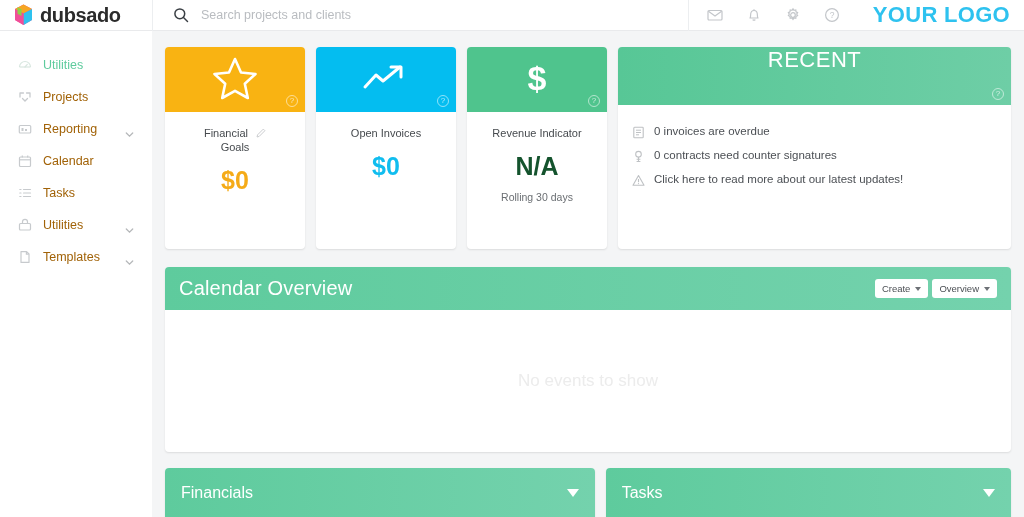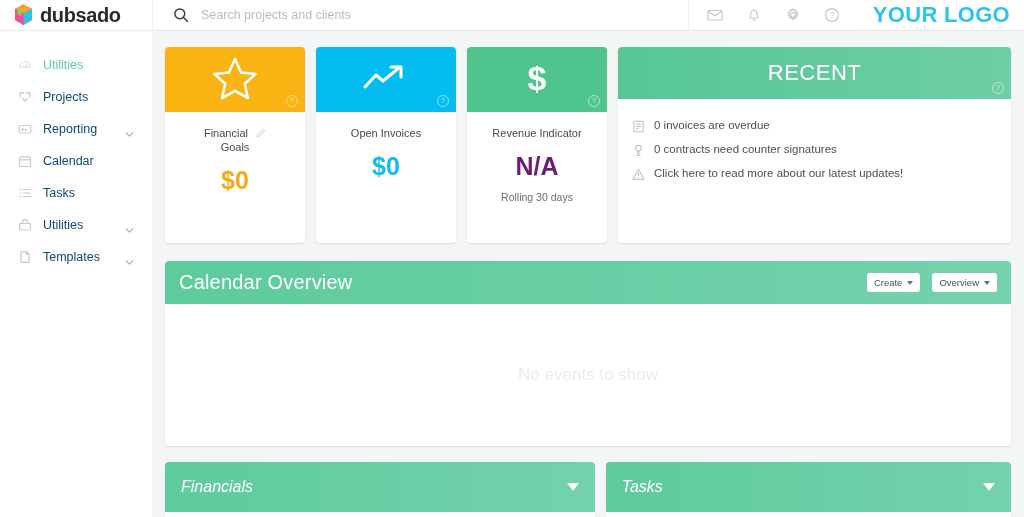--- a/index.html
+++ b/index.html
@@ -51,21 +51,21 @@
     position: absolute; top: 31px; left: 0;
     width: 152px; height: 486px;
     background: #ffffff;
     padding-top: 18px;
   }
   .nav-item {
     display: flex; align-items: center;
     height: 32px; padding-left: 18px; cursor: pointer; position: relative;
   }
   .nav-ico { width: 14px; height: 14px; margin-right: 11px; flex: none; opacity: .55; }
-  .nav-label { font-size: 12.5px; color: #0c4a6e; }
+  .nav-label { font-size: 12.5px; color: #a16207; }
   .nav-item.active .nav-label { color: #5ecb9d; }
   .nav-item.active .nav-ico { opacity: .45; }
   .nav-caret { position: absolute; right: 18px; width: 9px; height: 9px; opacity: .5; }
 
   
   .main { position: absolute; top: 31px; left: 152px; width: 872px; height: 486px; }
 
   
   .metric-row { display: flex; gap: 11px; padding: 16px 13px 0 13px; }
   .card {
@@ -93,49 +93,49 @@
   .card-value { font-size: 25px; font-weight: 700; margin-top: 12px; }
   .card-sub { font-size: 10.5px; color: #6a6e72; margin-top: 10px; }
   .pencil { display: inline-block; width: 10px; height: 10px; margin-left: 5px;
             vertical-align: -1px; opacity: .45; cursor: pointer; }
 
   .bg-gold { background: #f9b312; }
   .bg-cyan { background: #04bdf0; }
   .bg-green { background: #4fc48d; }
   .t-gold { color: #f5ab18; }
   .t-cyan { color: #10bdef; }
-  .t-green { color: #701a75; }
+  .t-green { color: #14532d; }
 
   
   .card-recent { flex: 1; }
   .recent-head {
-    height: 52px; position: relative;
+    height: 58px; position: relative;
     background: linear-gradient(to right, #57c796 0%, #6ecea6 100%);
-    display: flex; align-items: center; justify-content: center;
+    display: flex; justify-content: center;
   }
   .recent-title {
     color: #ffffff; font-size: 22px; font-weight: 400; letter-spacing: .5px;
   }
   .recent-body { padding: 14px 0 0 14px; height: 144px; }
   .recent-row { display: flex; align-items: center; height: 24px; cursor: pointer; }
   .recent-ico { width: 13px; height: 13px; margin-right: 9px; flex: none; opacity: .55; }
   .recent-text { font-size: 11.5px; color: #4b4f54; }
 
   
   .panel {
     margin: 18px 13px 0 13px; background: #fff; border-radius: 4px;
     box-shadow: 0 1px 2px rgba(0,0,0,.10); overflow: hidden;
   }
   .panel-head {
     height: 43px; position: relative;
     background: linear-gradient(to right, #5ecb9d 0%, #74d2ad 100%);
     display: flex; align-items: center; padding: 0 14px;
   }
   .panel-title { color: #fff; font-size: 20px; font-weight: 400; letter-spacing: .2px; }
-  .panel-btns { margin-left: auto; display: flex; gap: 12px; }
+  .panel-btns { margin-left: auto; display: flex; gap: 4px; }
   .btn {
     background: #fff; border: 0; border-radius: 3px;
     height: 19px; padding: 0 7px;
     font-family: "Liberation Sans", sans-serif;
     font-size: 9.5px; color: #4b4f54; cursor: pointer;
     display: flex; align-items: center; gap: 5px;
   }
   .btn .tri { width: 0; height: 0; border-left: 3px solid transparent;
               border-right: 3px solid transparent; border-top: 4px solid #6d7176; }
   .cal-body {
@@ -147,21 +147,20 @@
   .bottom-row { display: flex; gap: 11px; margin: 16px 13px 0 13px; }
   .bottom-panel {
     background: #fff; border-radius: 4px;
     box-shadow: 0 1px 2px rgba(0,0,0,.10); overflow: hidden;
   }
   .bp-fin { flex: 1.06; }
   .bp-task { flex: 1; }
   .bottom-head {
     height: 50px; display: flex; align-items: center; padding: 0 16px;
     background: linear-gradient(to right, #5ecb9d 0%, #74d2ad 100%);
-    font-style: italic;
   }
   .bottom-title { color: #fff; font-size: 16px; font-weight: 400; }
   .chev-down {
     margin-left: auto; width: 0; height: 0;
     border-left: 6px solid transparent; border-right: 6px solid transparent;
     border-top: 8px solid #ffffff; cursor: pointer;
   }
   .bottom-body { height: 28px; background: #fff; }
 </style>
 </head>

